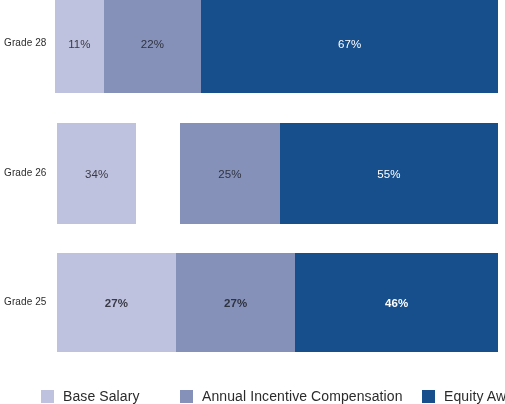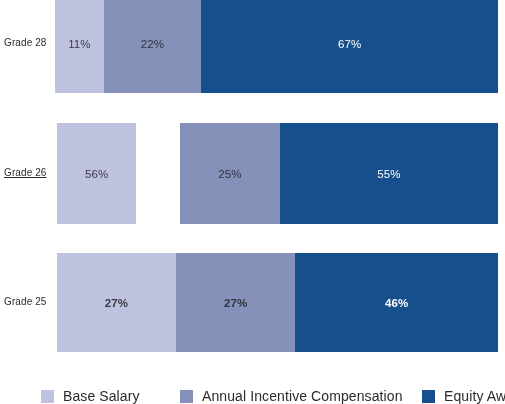--- a/index.html
+++ b/index.html
@@ -81,23 +81,23 @@
 
 <div id="chart-root">
 
   <div class="row-label" style="top:37px;">Grade 28</div>
   <div class="bar" style="left:55px; top:-6px; width:443px; height:99px;">
     <div class="seg seg-base" style="width:11%;">11%</div>
     <div class="seg seg-annual" style="width:22%;">22%</div>
     <div class="seg seg-equity" style="width:67%;">67%</div>
   </div>
 
-  <div class="row-label" style="top:167px;text-decoration:underline;">Grade 26</div>
+  <div class="row-label" style="top:167px;">Grade 26</div>
   <div class="bar" style="left:57px; top:123px; width:441px; height:101px;">
-    <div class="seg seg-base" style="width:20%;">56%</div>
+    <div class="seg seg-base" style="width:20%;">34%</div>
     <div class="seg seg-annual" style="width:25%;margin-left:44px;">25%</div>
     <div class="seg seg-equity" style="width:55%;">55%</div>
   </div>
 
   <div class="row-label" style="top:296px;">Grade 25</div>
   <div class="bar" style="left:57px; top:253px; width:441px; height:99px;font-weight:bold;">
     <div class="seg seg-base" style="width:27%;">27%</div>
     <div class="seg seg-annual" style="width:27%;">27%</div>
     <div class="seg seg-equity" style="width:46%;">46%</div>
   </div>

